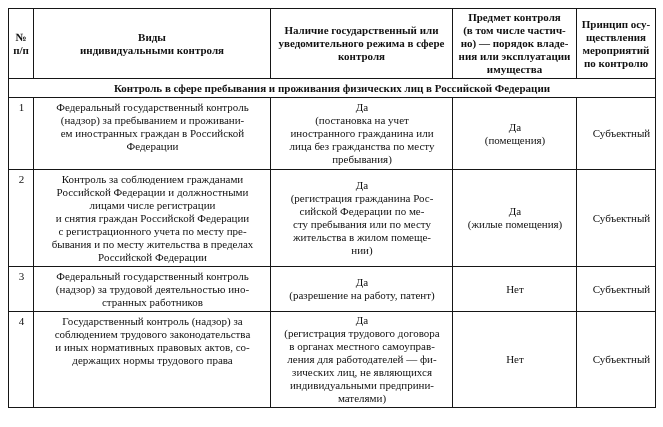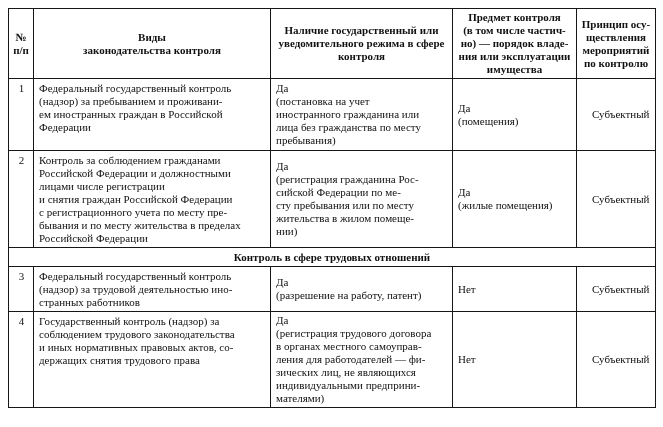--- a/index.html
+++ b/index.html
@@ -25,20 +25,21 @@
   .control-table col.c3 { width: 182px; }
   .control-table col.c4 { width: 124px; }
   .control-table col.c5 { width: 79px; }
 
   .control-table th, .control-table td {
     border: 1px solid #161616;
     font-size: 11px;
     line-height: 13px;
     white-space: pre-line;
     overflow: hidden;
+    text-align: center;
   }
   .control-table th {
     font-weight: bold;
     text-align: center;
     vertical-align: middle;
     padding: 2px 2px;
     height: 64px;
   }
   .section-row td {
     font-weight: bold;
@@ -74,36 +75,39 @@
         <col class="c2">
         <col class="c3">
         <col class="c4">
         <col class="c5">
     </colgroup>
     <thead>
       <tr>
         <th>№
 п/п</th>
         <th>Виды
-законодательства контроля</th>
+индивидуальными контроля</th>
         <th>Наличие государственный или
 уведомительного режима в сфере
 контроля</th>
         <th>Предмет контроля
 (в том числе частич-
 но) — порядок владе-
 ния или эксплуатации
 имущества</th>
         <th>Принцип осу-
 ществления
 мероприятий
 по контролю</th>
       </tr>
     </thead>
     <tbody>
+      <tr class="section-row">
+        <td colspan="5">Контроль в сфере пребывания и проживания физических лиц в Российской Федерации</td>
+      </tr>
       <tr class="data-row r1">
         <td class="num">1</td>
         <td class="type">Федеральный государственный контроль
 (надзор) за пребыванием и проживани-
 ем иностранных граждан в Российской
 Федерации</td>
         <td class="regime">Да
 (постановка на учет
 иностранного гражданина или
 лица без гражданства по месту
@@ -124,39 +128,36 @@
         <td class="regime">Да
 (регистрация гражданина Рос-
 сийской Федерации по ме-
 сту пребывания или по месту
 жительства в жилом помеще-
 нии)</td>
         <td class="subject">Да
 (жилые помещения)</td>
         <td class="principle">Субъектный</td>
       </tr>
-      <tr class="section-row">
-        <td colspan="5">Контроль в сфере трудовых отношений</td>
-      </tr>
       <tr class="data-row r3">
         <td class="num">3</td>
         <td class="type">Федеральный государственный контроль
 (надзор) за трудовой деятельностью ино-
 странных работников</td>
         <td class="regime">Да
 (разрешение на работу, патент)</td>
         <td class="subject">Нет</td>
         <td class="principle">Субъектный</td>
       </tr>
       <tr class="data-row r4">
         <td class="num">4</td>
         <td class="type">Государственный контроль (надзор) за
 соблюдением трудового законодательства
 и иных нормативных правовых актов, со-
-держащих снятия трудового права</td>
+держащих нормы трудового права</td>
         <td class="regime">Да
 (регистрация трудового договора
 в органах местного самоуправ-
 ления для работодателей — фи-
 зических лиц, не являющихся
 индивидуальными предприни-
 мателями)</td>
         <td class="subject">Нет</td>
         <td class="principle">Субъектный</td>
       </tr>

